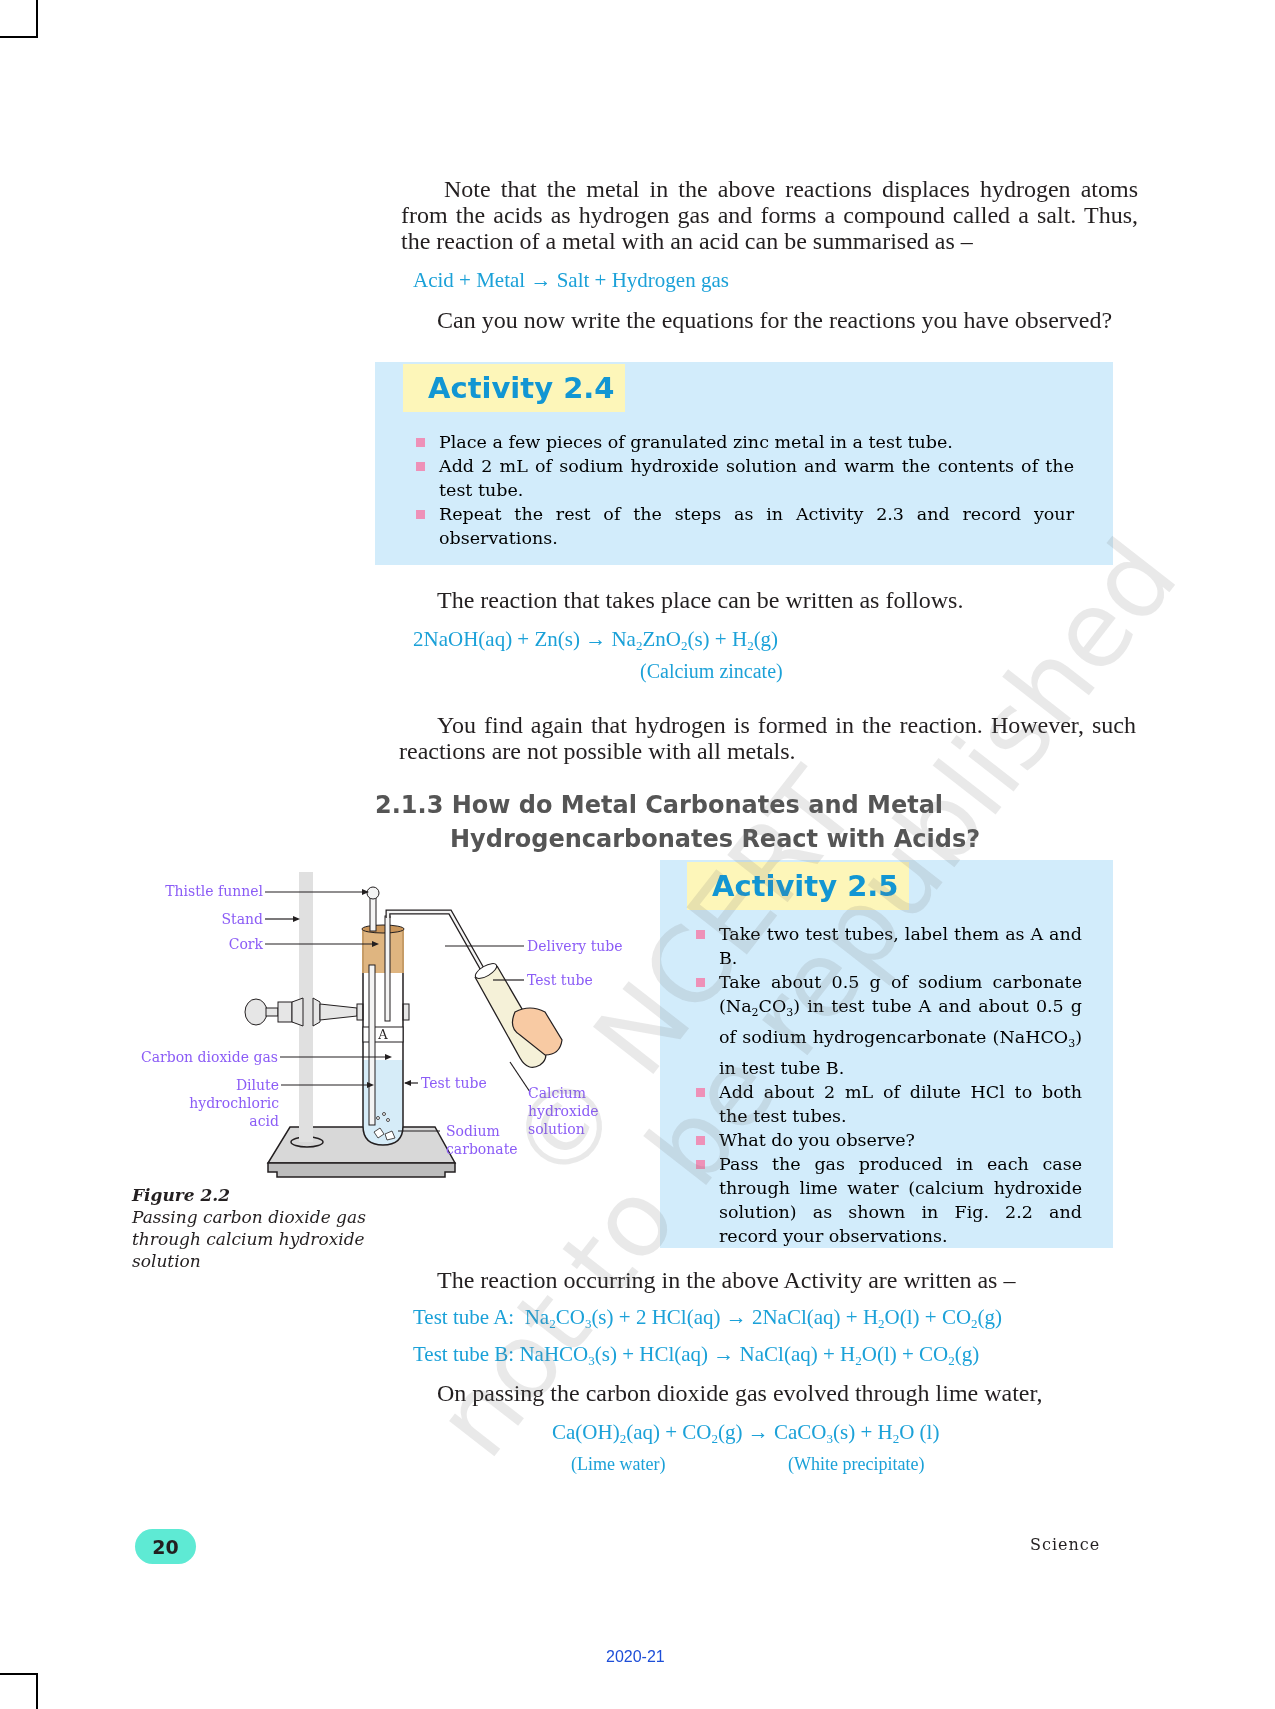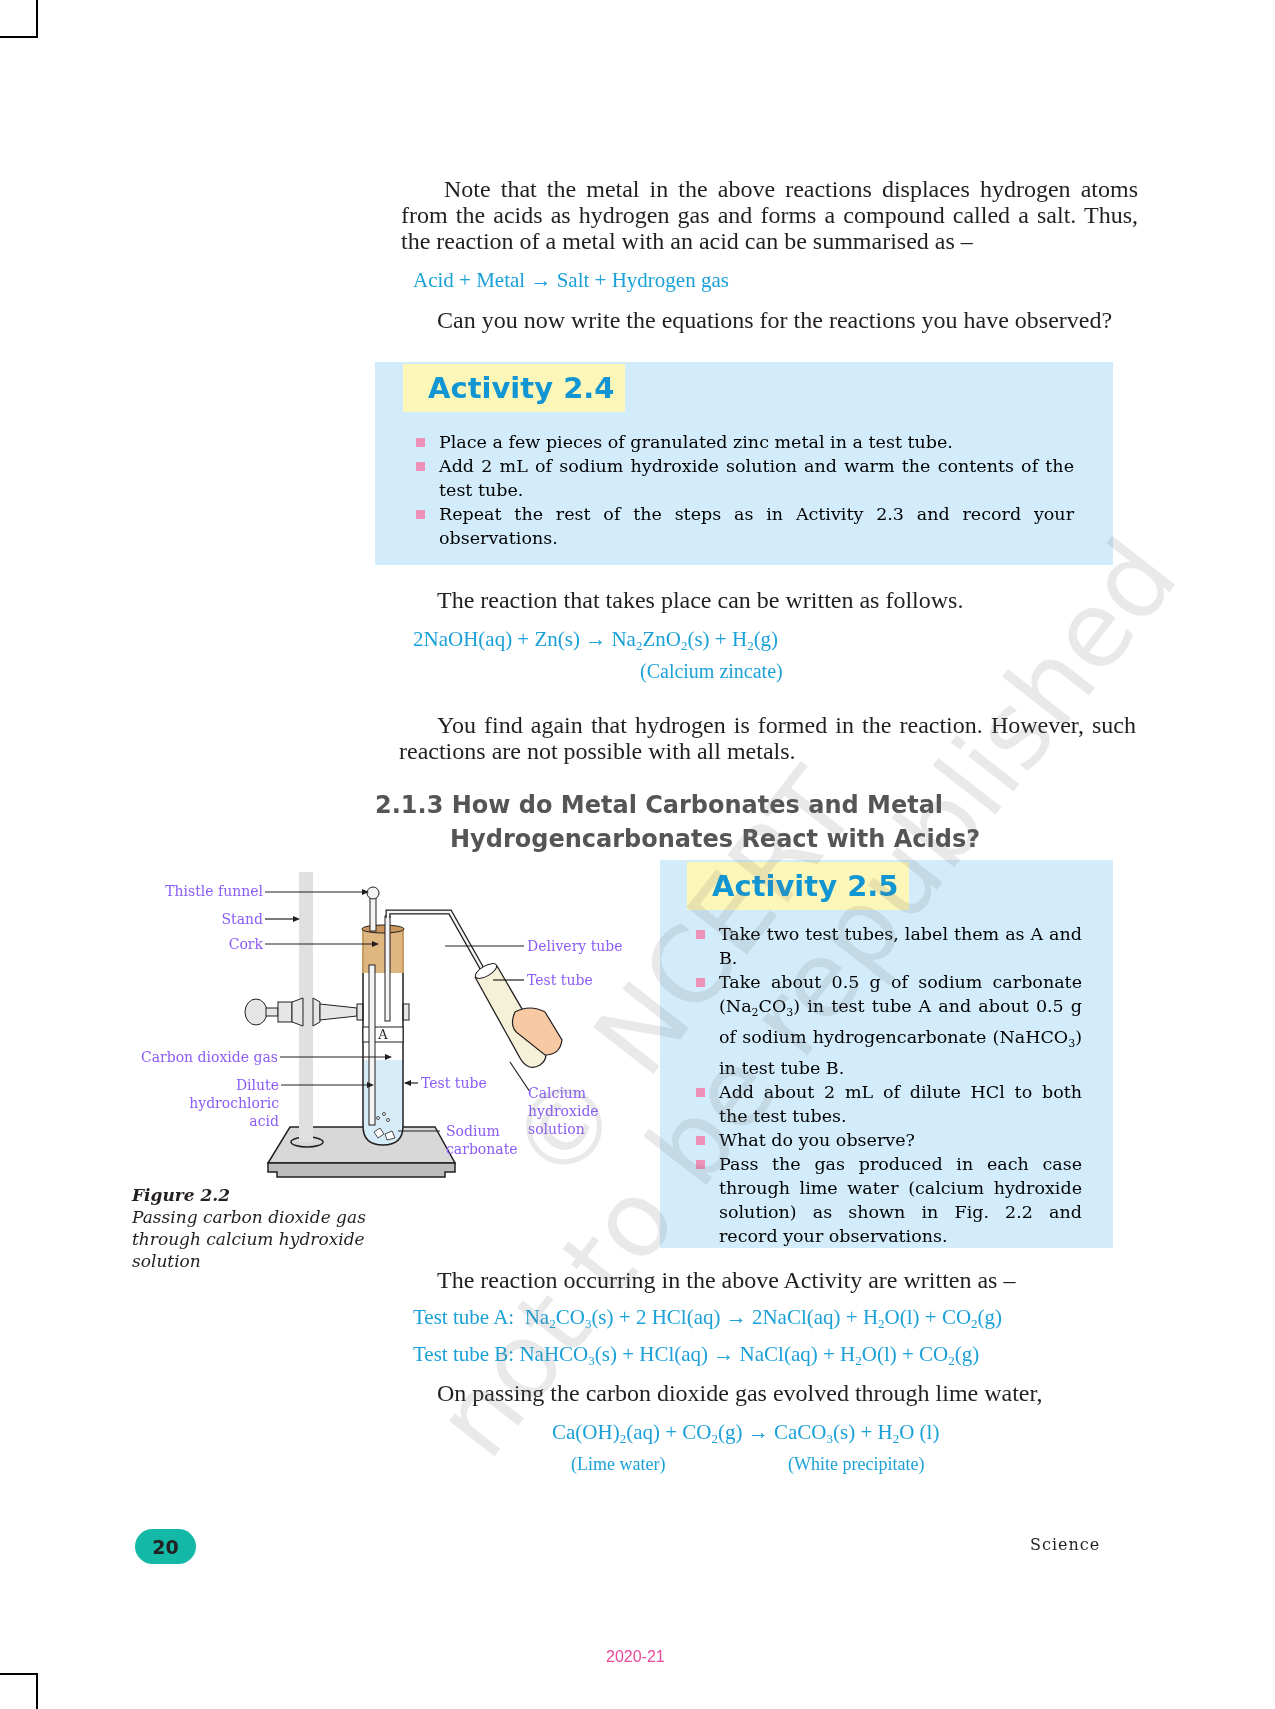--- a/index.html
+++ b/index.html
@@ -177,22 +177,22 @@
 <div class="eq" style="left:413px;top:1342px;">
   <span>Test tube B:</span>&nbsp;<span>NaHCO</span><sub>3</sub><span>(s) + HCl(aq) → NaCl(aq) + H</span><sub>2</sub><span>O(l) + CO</span><sub>2</sub><span>(g)</span>
 </div>
 <div class="p" style="left:413px;top:1380px;white-space:nowrap;">On passing the carbon dioxide gas evolved through lime water,</div>
 <div class="eq" style="left:552px;top:1420px;">
   <span>Ca(OH)</span><sub>2</sub><span>(aq) + CO</span><sub>2</sub><span>(g) → CaCO</span><sub>3</sub><span>(s)  +  H</span><sub>2</sub><span>O (l)</span>
 </div>
 <div class="eq" style="left:571px;top:1454px;font-size:18px;">(Lime water)</div>
 <div class="eq" style="left:788px;top:1454px;font-size:18px;">(White  precipitate)</div>
 
-<div style="position:absolute;left:135px;top:1529px;width:61px;height:35px;border-radius:18px;background:#14b8a6;display:flex;align-items:center;justify-content:center;font-family:'DejaVu Sans',sans-serif;font-weight:bold;font-size:19px;color:#231f20;">
+<div style="position:absolute;left:135px;top:1529px;width:61px;height:35px;border-radius:18px;background:#5eead4;display:flex;align-items:center;justify-content:center;font-family:'DejaVu Sans',sans-serif;font-weight:bold;font-size:19px;color:#231f20;">
   <span>20</span>
 </div>
 <div style="position:absolute;left:1030px;top:1535px;font-family:'DejaVu Serif',serif;font-size:16px;letter-spacing:1px;color:#231f20;">Science</div>
-<div style="position:absolute;left:606px;top:1648px;font-family:'Liberation Sans',sans-serif;font-size:16px;color:#ec4899;">2020-21</div>
+<div style="position:absolute;left:606px;top:1648px;font-family:'Liberation Sans',sans-serif;font-size:16px;color:#1d4ed8;">2020-21</div>
 
 <div class="watermark" style="left:330px;top:1340px;transform:rotate(-52deg);">
   <div style="padding-left:260px;">© NCERT</div>
   <div>not to be republished</div>
 </div>
 
 </body></html>

